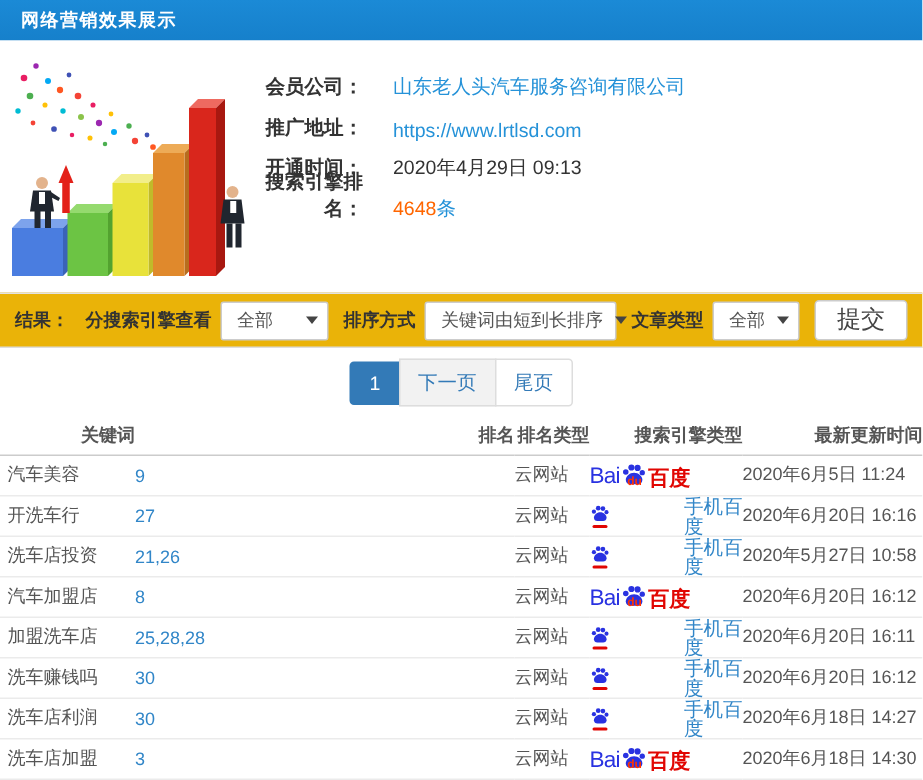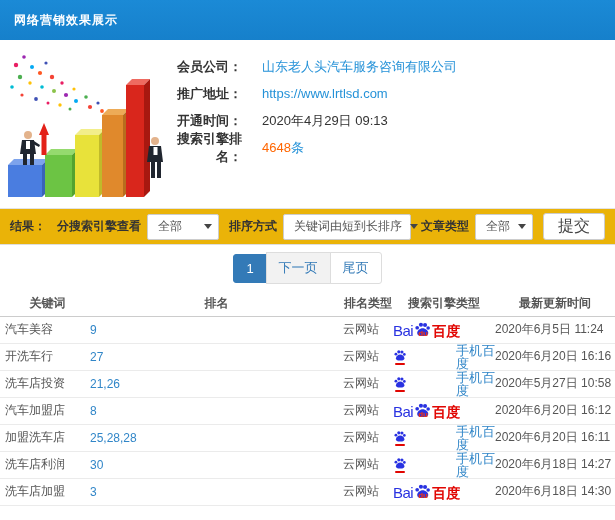--- a/index.html
+++ b/index.html
@@ -4,30 +4,30 @@
 <style>
   * { box-sizing: border-box; margin: 0; padding: 0; }
   html,body { width: 615px; height: 520px; overflow: hidden; }
   body {
     font-family: "Liberation Sans", "DejaVu Sans", sans-serif;
     font-size: 12px; color: #333; background: #fff;
   }
 
   
   .topbar {
-    height: 40px; background: linear-gradient(#1b8ad6, #1680cb);
+    height: 27px; background: linear-gradient(#1b8ad6, #1680cb);
     display: flex; align-items: center; padding: 0 14px;
   }
   .topbar .title { color: #fff; font-size: 12px; font-weight: 700; letter-spacing: 1px; }
 
   
   .info-panel { height: 168px; display: flex; background: #fff; }
   .clipart { width: 162px; height: 162px; margin: 3px 0 0 2px; flex: 0 0 auto; }
   .info-form { padding-top: 13px; }
-  .info-row { display: flex; align-items: center; height: 27px; }
+  .info-row { display: flex; align-items: flex-end; height: 27px; }
   .info-row .lbl { width: 78px; text-align: right; font-weight: 700; color: #333; font-size: 13px; flex: 0 0 auto; }
   .info-row .val { margin-left: 20px; font-size: 13px; }
   .link-blue { color: #2592d8; text-decoration: none; cursor: pointer; }
   .val-text { color: #333; }
   .val-count { color: #ff6600; }
   .val-count-suffix { color: #2592d8; }
 
   
   .filter-bar {
     height: 37px; background: #eab308;
@@ -66,21 +66,21 @@
     margin-left: -1px; cursor: pointer; text-decoration: none;
   }
   .page-btn.first { margin-left: 0; border-radius: 3px 0 0 3px; }
   .page-btn.last { border-radius: 0 3px 3px 0; }
   .page-btn.active { background: #337ab7; border-color: #337ab7; color: #fff; }
   .page-btn.shaded { background: #f2f2f2; }
 
   
   table.results { width: 100%; border-collapse: collapse; table-layout: fixed; }
   table.results th {
-    text-align: center; font-weight: 700; color: #555; font-size: 12px;
+    text-align: right; font-weight: 700; color: #555; font-size: 12px;
     height: 25px; padding: 0; border-bottom: 1px solid #ccc; vertical-align: middle;
   }
   table.results td {
     height: 27px; padding: 0; border-bottom: 1px solid #ebebeb;
     vertical-align: middle; font-size: 12px; color: #555;
   }
   td.kw { color: #333; }
   td.rank a { color: #3186c8; text-decoration: none; cursor: pointer; }
   col.c1 { width: 90px; } col.c2 { width: 253px; } col.c3 { width: 50px; }
   col.c4 { width: 102px; } col.c5 { width: 120px; }
@@ -339,20 +339,39 @@
                 <circle cx="20" cy="10" r="2.5"></circle>
         <path d="M12.3 10.2c-4.2 0-7.8 3.4-7.8 6.7 0 2.4 1.9 4.1 4.3 4.1h7c2.4 0 4.3-1.7 4.3-4.1 0-3.3-3.6-6.7-7.8-6.7z"></path>
       </svg>
       <i class="mb-underline"></i>
     </span>
     <span class="mb-text">手机百度</span>
   </span></td>
         <td>2020年6月20日 16:11</td>
       </tr>
       <tr>
+        <td class="kw pad-l">洗车赚钱吗</td>
+        <td class="rank"><a>30</a></td>
+        <td>云网站</td>
+        <td><span class="mb-logo">
+    <span class="mb-paw">
+      <svg viewBox="0 0 24 24" fill="currentColor">
+        <circle cx="4.5" cy="9.5" r="2.6"></circle>
+                <circle cx="9.8" cy="5.2" r="2.9"></circle>
+        <circle cx="15.6" cy="5.6" r="2.9"></circle>
+                <circle cx="20" cy="10" r="2.5"></circle>
+        <path d="M12.3 10.2c-4.2 0-7.8 3.4-7.8 6.7 0 2.4 1.9 4.1 4.3 4.1h7c2.4 0 4.3-1.7 4.3-4.1 0-3.3-3.6-6.7-7.8-6.7z"></path>
+      </svg>
+      <i class="mb-underline"></i>
+    </span>
+    <span class="mb-text">手机百度</span>
+  </span></td>
+        <td>2020年6月20日 16:12</td>
+      </tr>
+      <tr>
         <td class="kw pad-l">洗车店利润</td>
         <td class="rank"><a>30</a></td>
         <td>云网站</td>
         <td><span class="mb-logo">
     <span class="mb-paw">
       <svg viewBox="0 0 24 24" fill="currentColor">
         <circle cx="4.5" cy="9.5" r="2.6"></circle>
                 <circle cx="9.8" cy="5.2" r="2.9"></circle>
         <circle cx="15.6" cy="5.6" r="2.9"></circle>
                 <circle cx="20" cy="10" r="2.5"></circle>

